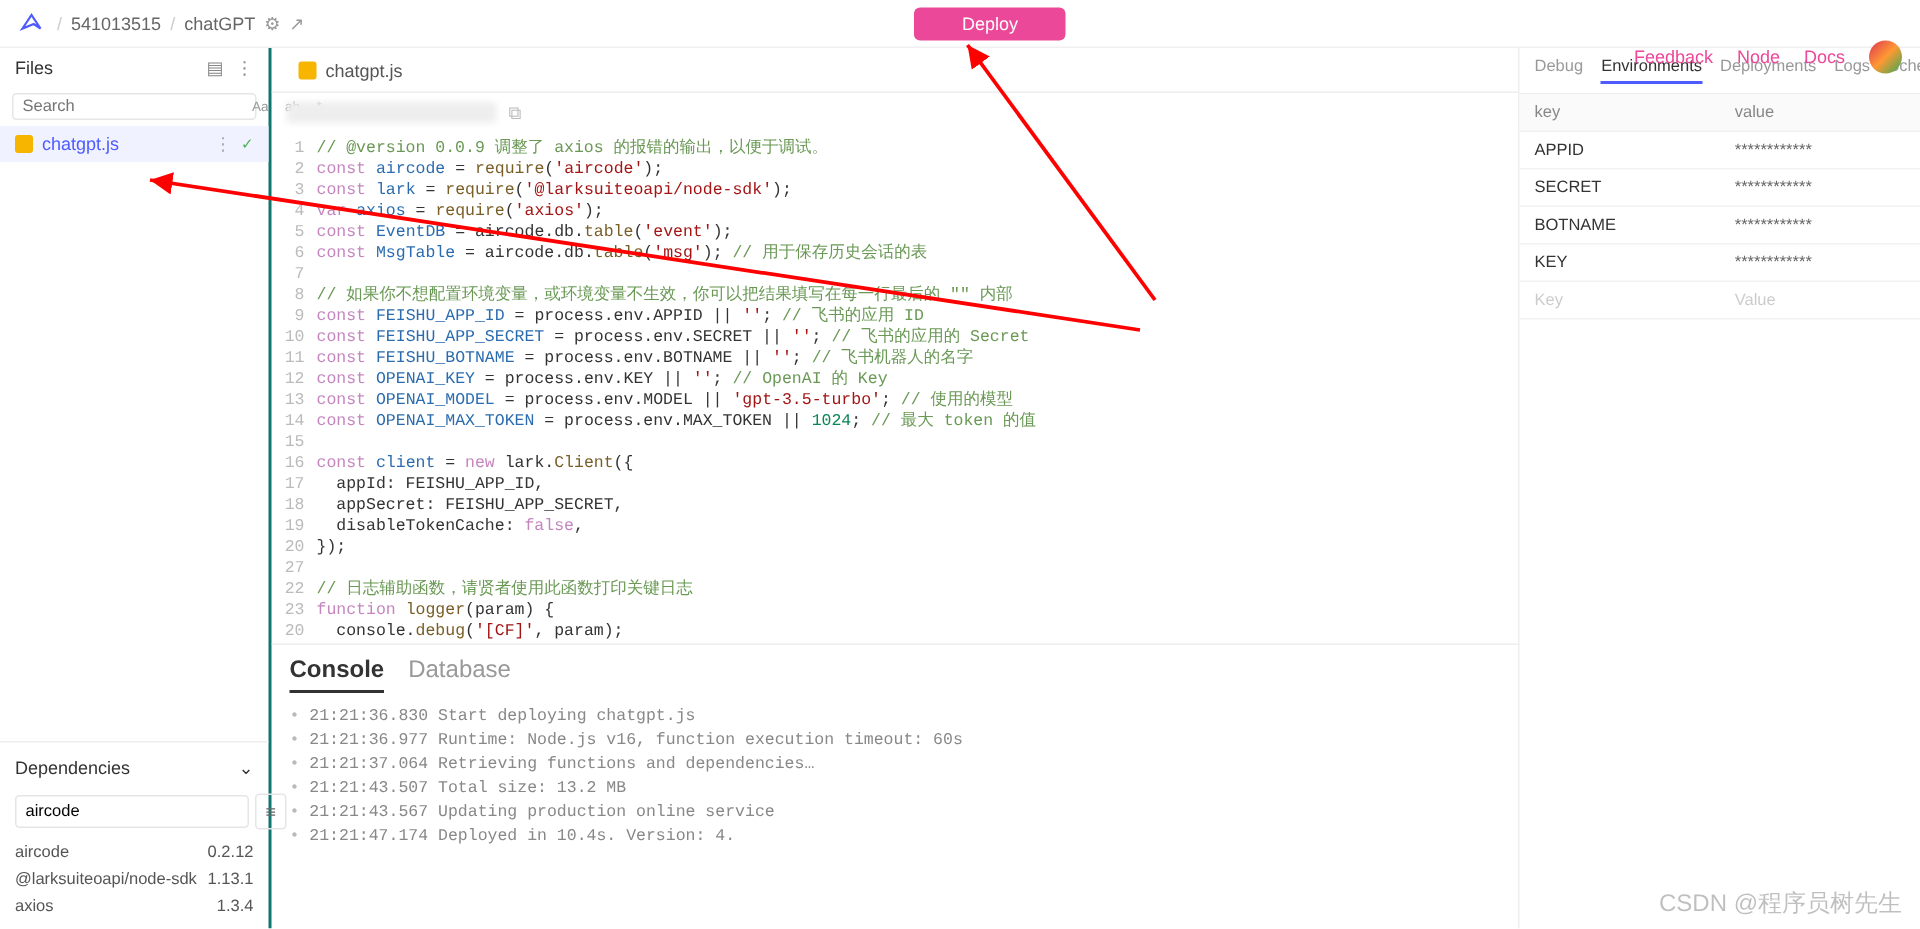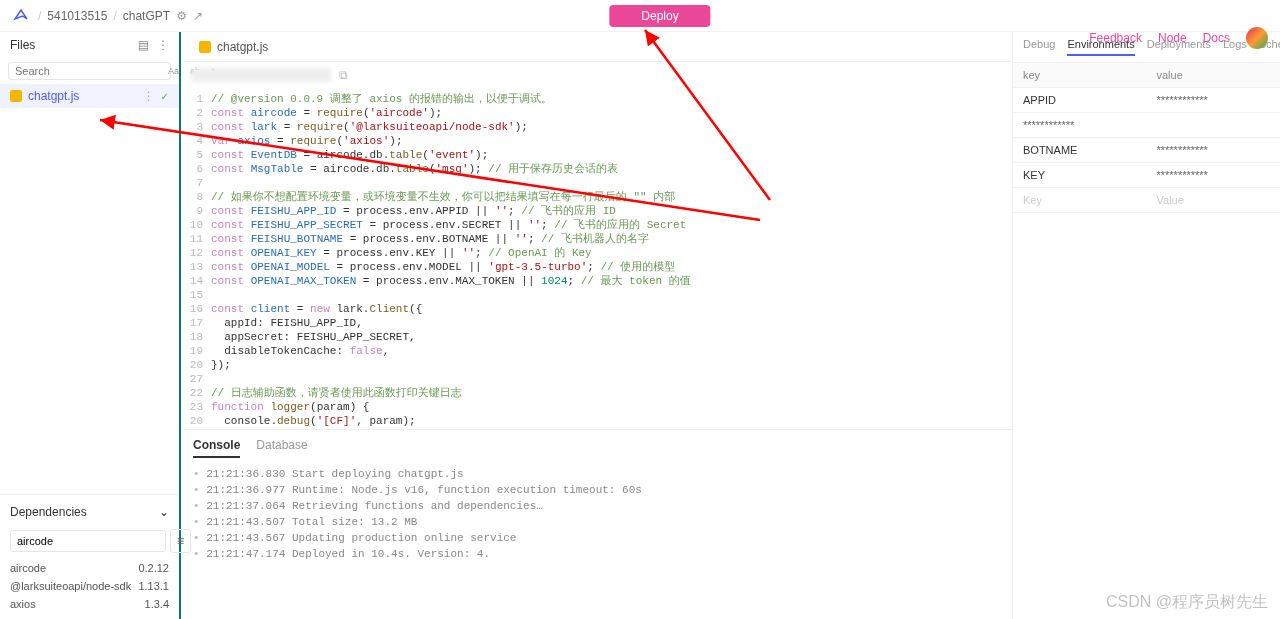--- a/index.html
+++ b/index.html
@@ -40,21 +40,21 @@
 .editor { flex: 1; display: flex; overflow: auto; font-family: "Courier New", monospace; font-size: 11px; line-height: 14px; padding: 4px 0; position: relative; }
 .gutter { width: 30px; text-align: right; color: #bbb; padding-right: 8px; user-select: none; }
 .code { flex: 1; white-space: pre; padding-right: 12px; }
 .c-com { color: #6a9955; }
 .c-kw { color: #c586c0; }
 .c-var { color: #2b6cb0; }
 .c-str { color: #a31515; }
 .c-fn { color: #795e26; }
 .c-num { color: #098658; }
 .console { border-top: 1px solid #eee; height: 190px; display: flex; flex-direction: column; }
-.console-tabs { display: flex; gap: 16px; padding: 8px 12px; font-size: 12px; }
+.console-tabs { display: flex; gap: 16px; padding: 8px 12px; font-size: 16px; }
 .console-tabs .active { font-weight: 600; border-bottom: 2px solid #333; padding-bottom: 4px; }
 .console-tabs .inactive { color: #999; }
 .console-body { flex: 1; overflow: auto; padding: 0 12px; font-family: "Courier New", monospace; font-size: 11px; color: #888; }
 .console-line { padding: 2px 0; }
 .console-line::before { content: "• "; color: #bbb; }
 .rightpanel { width: 268px; border-left: 1px solid #eee; display: flex; flex-direction: column; }
 .rtabs { display: flex; gap: 12px; padding: 6px 10px; font-size: 11px; color: #999; border-bottom: 1px solid #eee; }
 .rtabs .active { color: #333; border-bottom: 2px solid #4f5bff; padding-bottom: 4px; }
 .env-table { width: 100%; font-size: 11px; }
 .env-row { display: flex; border-bottom: 1px solid #f2f2f2; }
@@ -210,20 +210,21 @@
       <div class="env-row hdr">
         <div>key</div>
         <div>value</div>
       </div>
       <div id="env-rows">
           <div class="env-row">
             <div>APPID</div>
             <div class="val">************</div>
           </div>
           <div class="env-row">
+            <div>SECRET</div>
             <div class="val">************</div>
           </div>
           <div class="env-row">
             <div>BOTNAME</div>
             <div class="val">************</div>
           </div>
           <div class="env-row">
             <div>KEY</div>
             <div class="val">************</div>
           </div>

